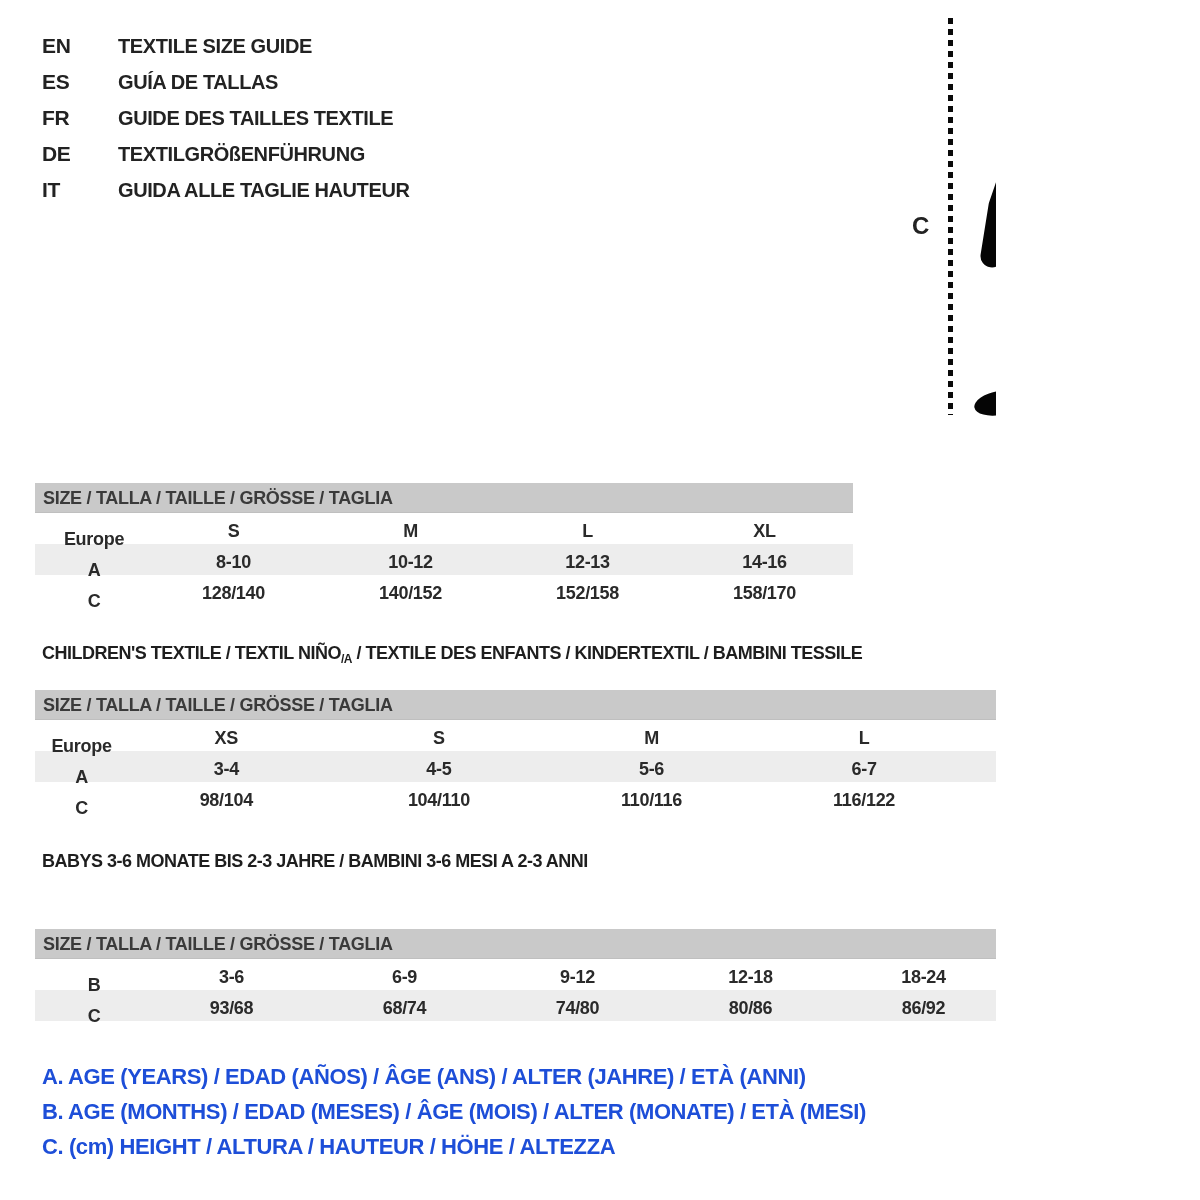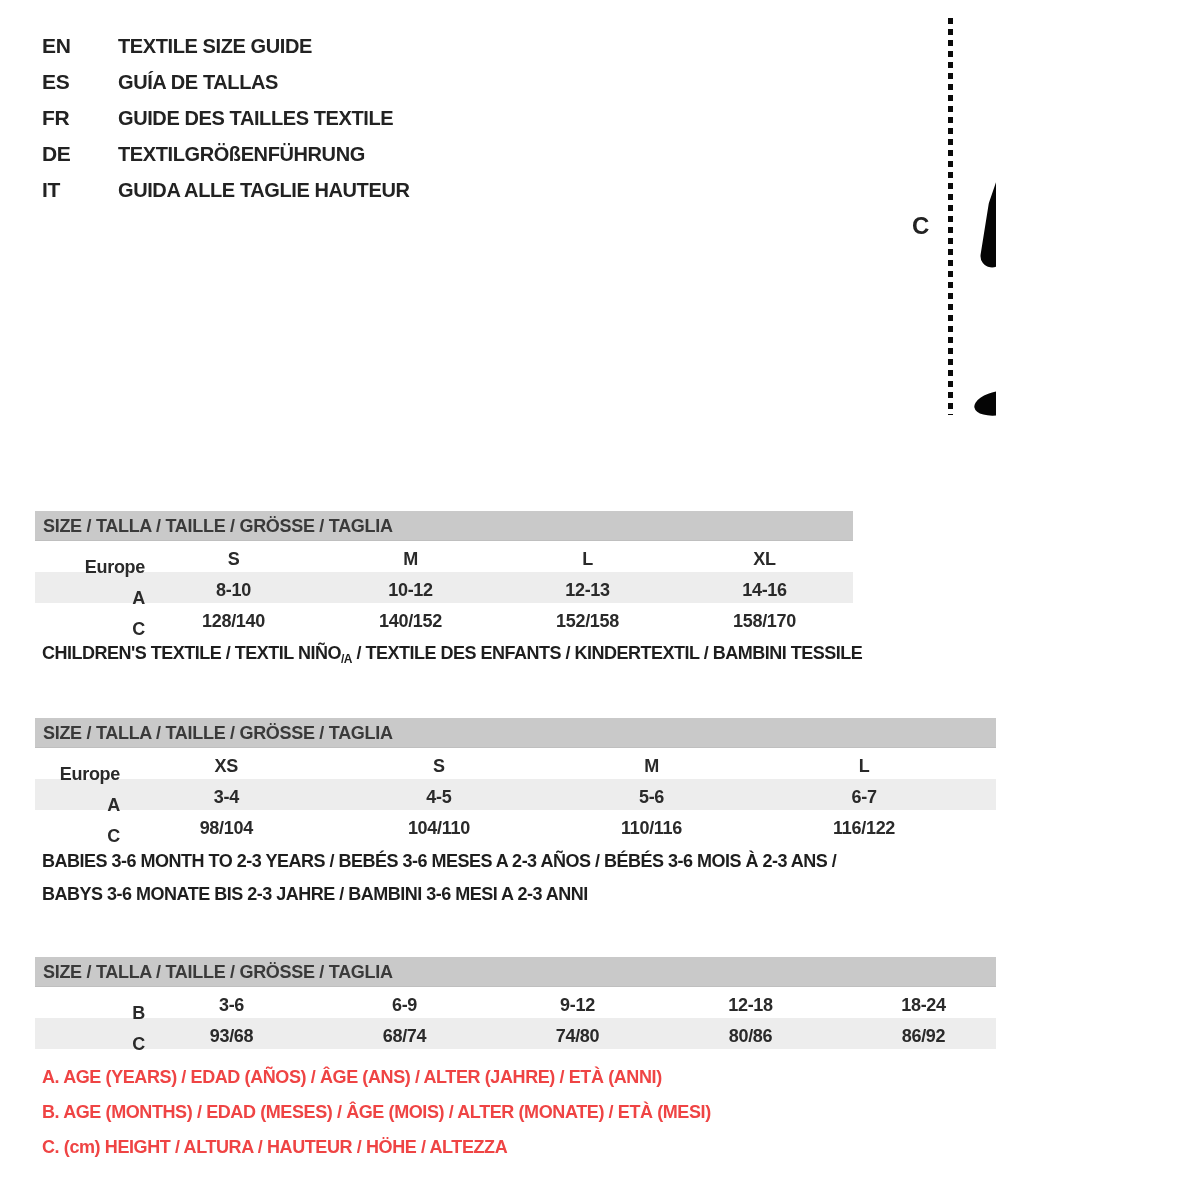--- a/index.html
+++ b/index.html
@@ -25,31 +25,31 @@
     position:absolute;left:42px;font-weight:bold;font-size:18px;
     letter-spacing:-0.5px;white-space:nowrap;color:#1e1e1e;line-height:20px;
   }
   .sec-heading .sub{font-size:12px;vertical-align:-4px;}
   .babies-heading{line-height:33px;}
   
   .tbl{position:absolute;left:35px;}
   .size-bar{
     height:30px;line-height:30px;padding-left:8px;background:#c9c9c9;
     font-weight:bold;font-size:18px;letter-spacing:-0.3px;color:#3a3a3a;
-    border-bottom:1px solid #bfbfbf;box-sizing:border-box;margin-top:28px;
+    border-bottom:1px solid #bfbfbf;box-sizing:border-box;
   }
   .trow{display:grid;height:31px;align-items:center;}
   .trow.shaded{background:#ededed;}
   .cell{font-weight:bold;font-size:18px;letter-spacing:-0.3px;color:#2a2a2a;}
-  .cell.label{padding-left:8px;text-align:right;margin-top:16px;}
+  .cell.label{padding-left:8px;text-align:center;margin-top:16px;}
   .cell.val{text-align:center;}
   
   .footnotes{position:absolute;left:42px;top:1068px;}
   .footnote{
-    font-weight:bold;font-size:18px;letter-spacing:-0.4px;color:#ef4444;
+    font-weight:bold;font-size:22px;letter-spacing:-0.4px;color:#1d4ed8;
     line-height:18px;margin-bottom:17px;white-space:nowrap;
   }
 </style>
 </head>
 <body>
 
 <div class="page">
 
   <div class="lang-block">
     <div class="lang-row">
@@ -154,21 +154,20 @@
           <div class="cell val">98/104</div>
           <div class="cell val">104/110</div>
           <div class="cell val">110/116</div>
           <div class="cell val">116/122</div>
           <div class="cell val">122/128</div>
         </div>
       </div>
   </div>
 
   <div class="sec-heading babies-heading" style="top:845px">
-    <div>BABIES 3-6 MONTH TO 2-3 YEARS / BEBÉS 3-6 MESES A 2-3 AÑOS / BÉBÉS 3-6 MOIS À 2-3 ANS /</div>
     <div>BABYS 3-6 MONATE BIS 2-3 JAHRE / BAMBINI 3-6 MESI A 2-3 ANNI</div>
   </div>
   <div class="tbl" style="top:929px;width:1148px">
     <div class="size-bar" style="background: rgb(201, 201, 201);">SIZE / TALLA / TAILLE / GRÖSSE / TAGLIA</div>
     <div>
         <div class="trow" style="grid-template-columns: 110px repeat(6, 1fr);">
           <div class="cell label">B</div>
           <div class="cell val">3-6</div>
           <div class="cell val">6-9</div>
           <div class="cell val">9-12</div>

